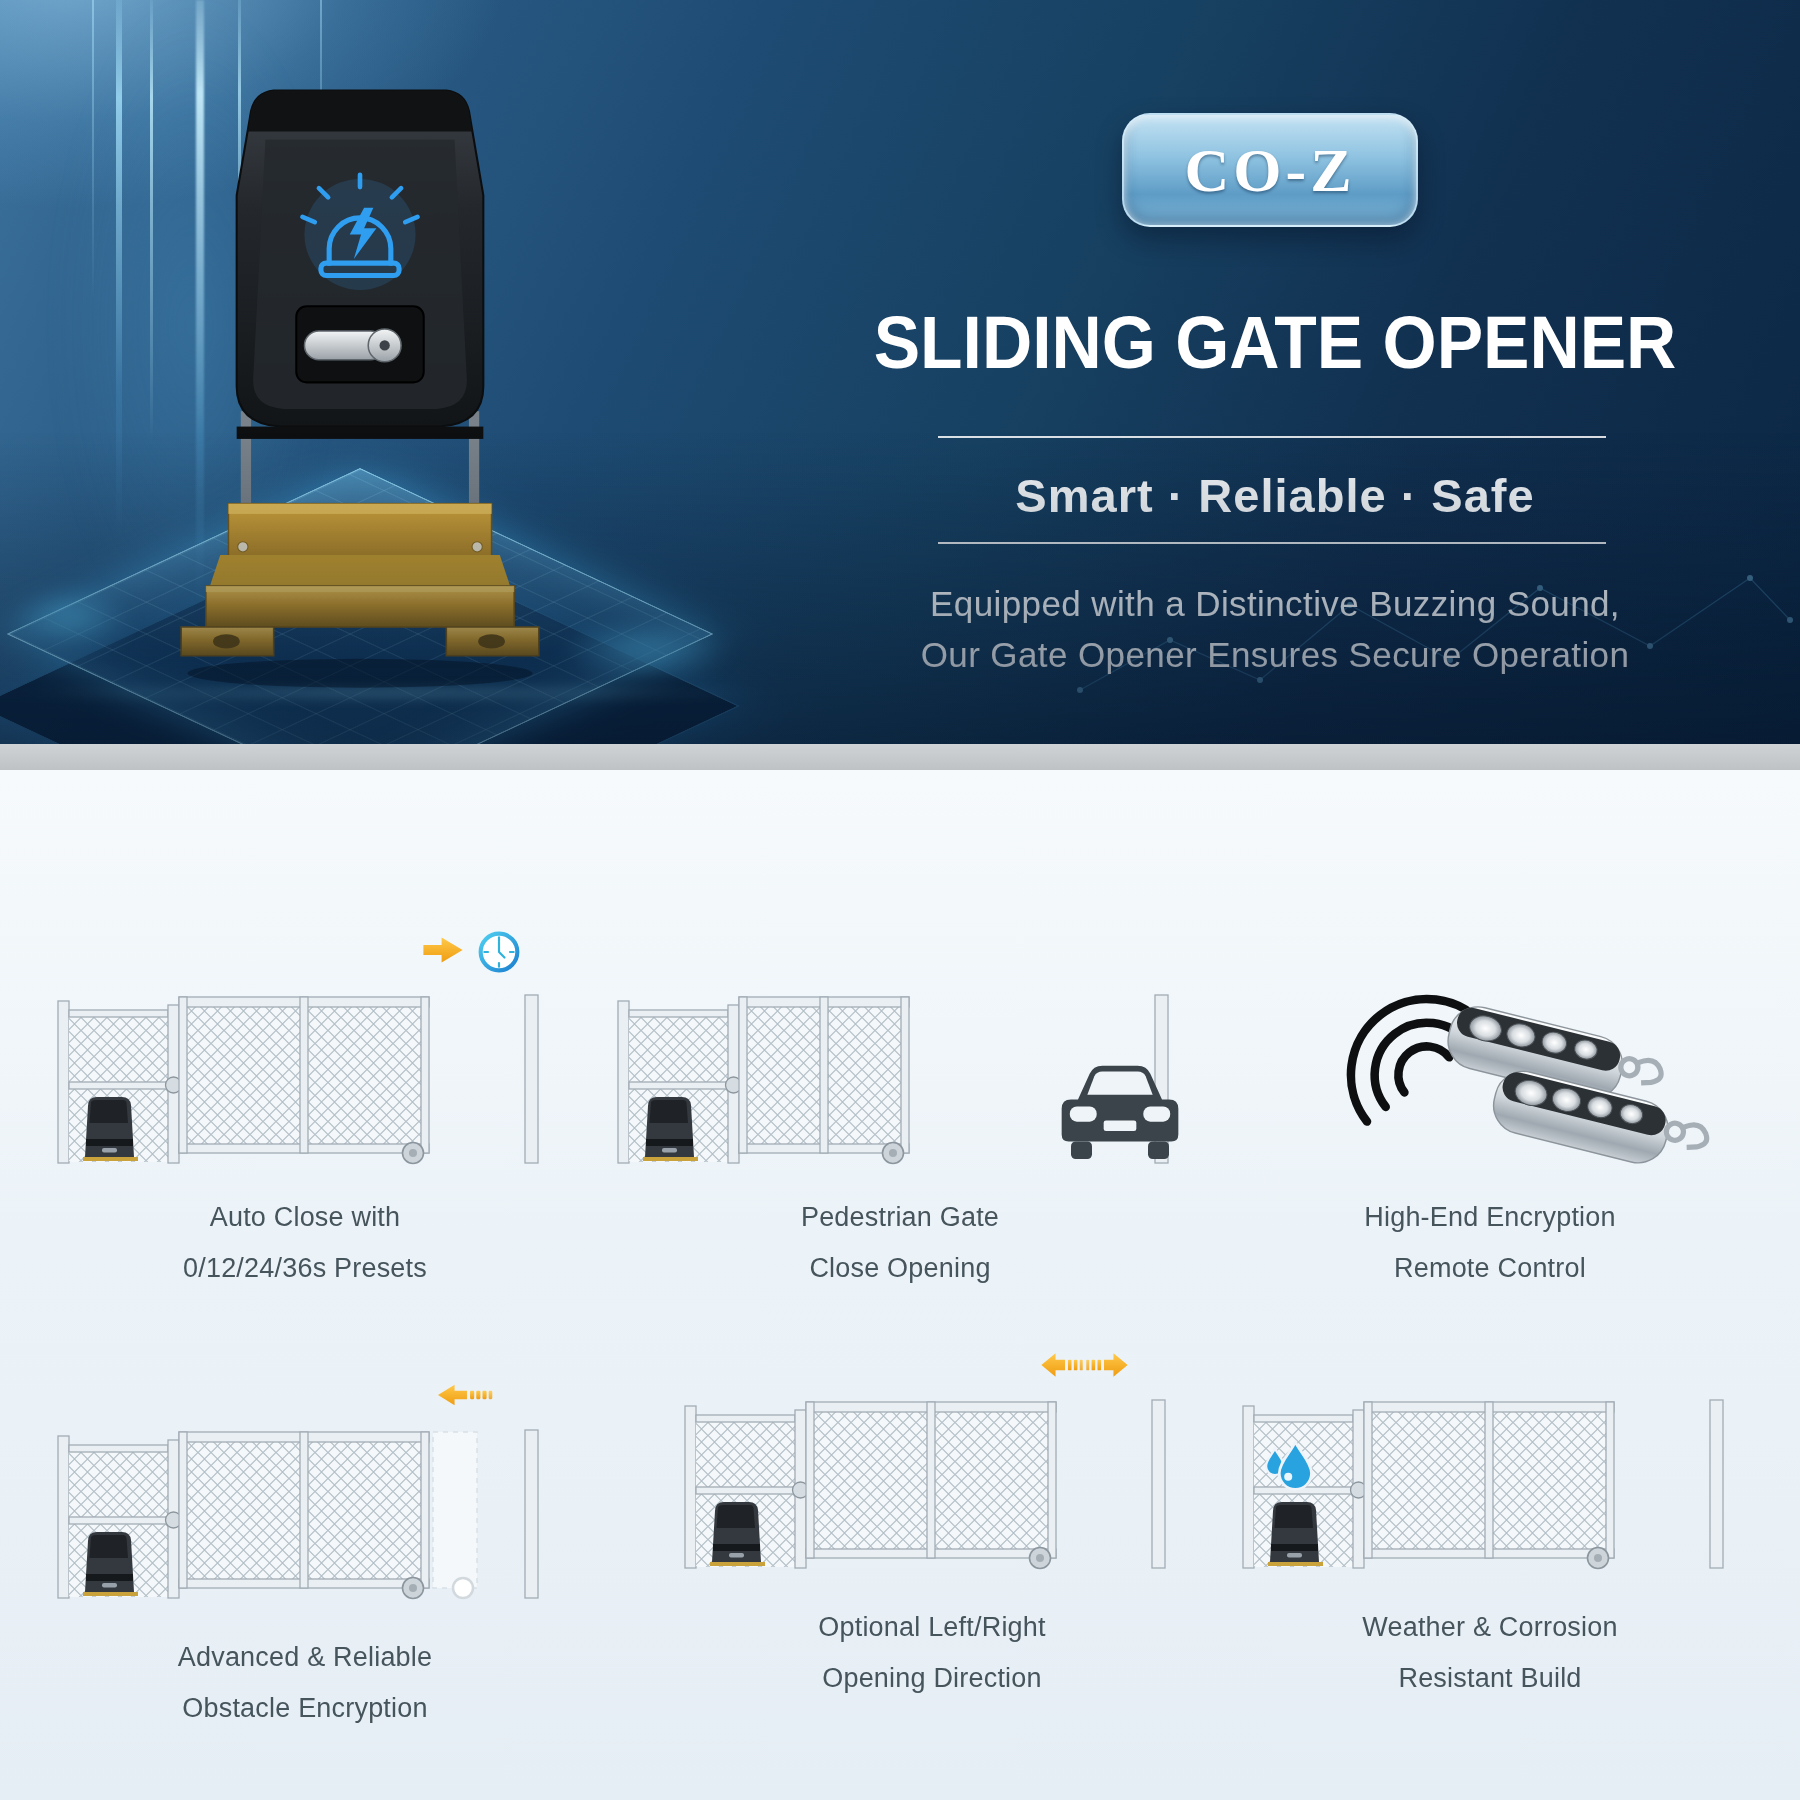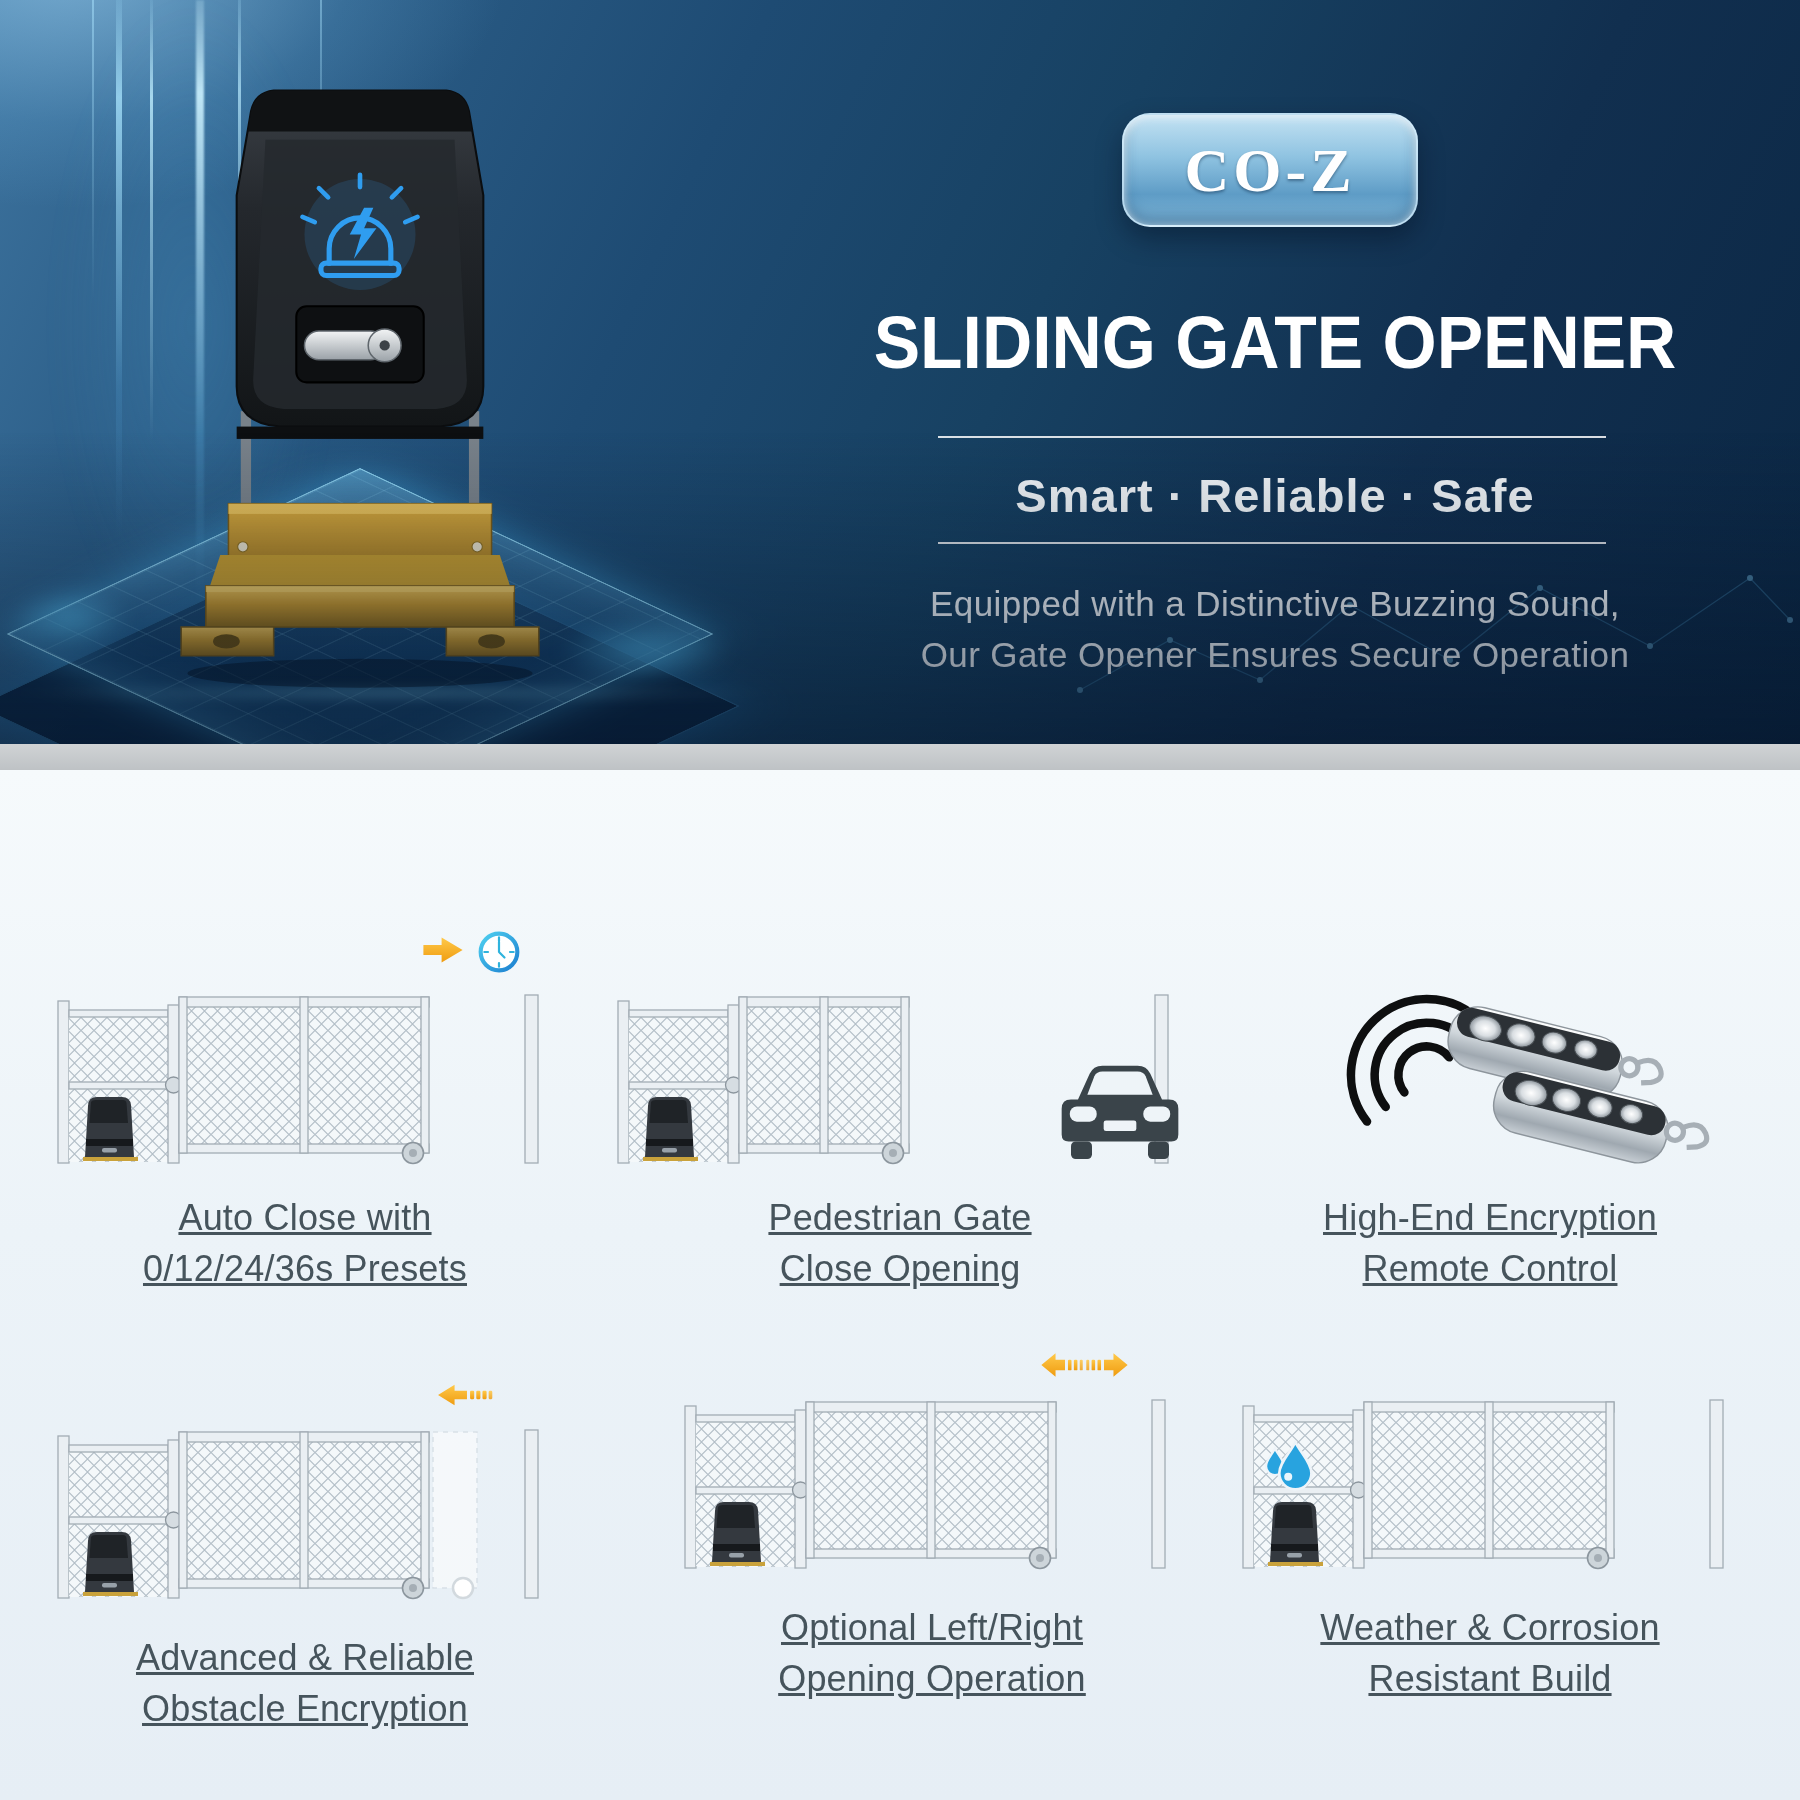--- a/index.html
+++ b/index.html
@@ -68,21 +68,21 @@
   .divider-band { position:absolute; left:0; top:744px; width:1800px; height:26px;
     background: linear-gradient(180deg,#d0d3d5,#bec2c5); }
 
   
   .features { position:absolute; left:0; top:770px; width:1800px; height:1030px;
     background: linear-gradient(180deg,#f6fafc 0%, #ecf3f8 45%, #e6eef5 100%); }
   .tile { position:absolute; height:390px; }
   .gate { position:absolute; }
   .ovl { position:absolute; }
   .caption { position:absolute; left:0; top:262px; width:100%; text-align:center; }
-  .cap-line { display:block; color:#46545c; font-size:36px; line-height:51px; font-weight:400; letter-spacing:.2px;text-decoration:underline; }
+  .cap-line { display:block; color:#46545c; font-size:27px; line-height:51px; font-weight:400; letter-spacing:.2px; }
 </style>
 </head>
 <body>
 
 <div class="canvas">
 
   <section class="hero">
     <div class="beam beam-wide"></div>
     <div class="beam b1"></div>
     <div class="beam b2"></div>
@@ -435,21 +435,21 @@
           <g transform="translate(26,112)">
             <path d="M7 9 Q7 0 16 0 L41 0 Q49 0 50 8 L53 60 L4 60 Z" fill="#34393f"></path>
             <path d="M10 5 Q11 3 15 3 L42 3 Q45 3 45.5 6 L47 26 L8.5 26 Z" fill="#1f2327"></path>
             <rect x="5" y="42" width="47" height="7" fill="#16191c"></rect>
             <rect x="21" y="51" width="15" height="4.5" rx="2" fill="#98a1a9"></rect>
             <rect x="2" y="60" width="55" height="4" fill="#c9a23b"></rect>
           </g>
         </svg>
       <div class="caption">
         <span class="cap-line">Optional Left/Right</span>
-        <span class="cap-line">Opening Operation</span>
+        <span class="cap-line">Opening Direction</span>
       </div>
     </div>
 
     <div class="tile" style="left:1210px; top:570px; width:560px;">
       <svg class="gate" style="left:30px; top:50px;" width="500" height="180" viewBox="0 0 500 180">
           <defs>
             <pattern id="mesh4" width="13" height="13" patternUnits="userSpaceOnUse">
               <path d="M0 6.5 L6.5 0 L13 6.5 L6.5 13 Z" fill="none" stroke="#b4bfc8" stroke-width="1.1"></path>
             </pattern>
           </defs>

